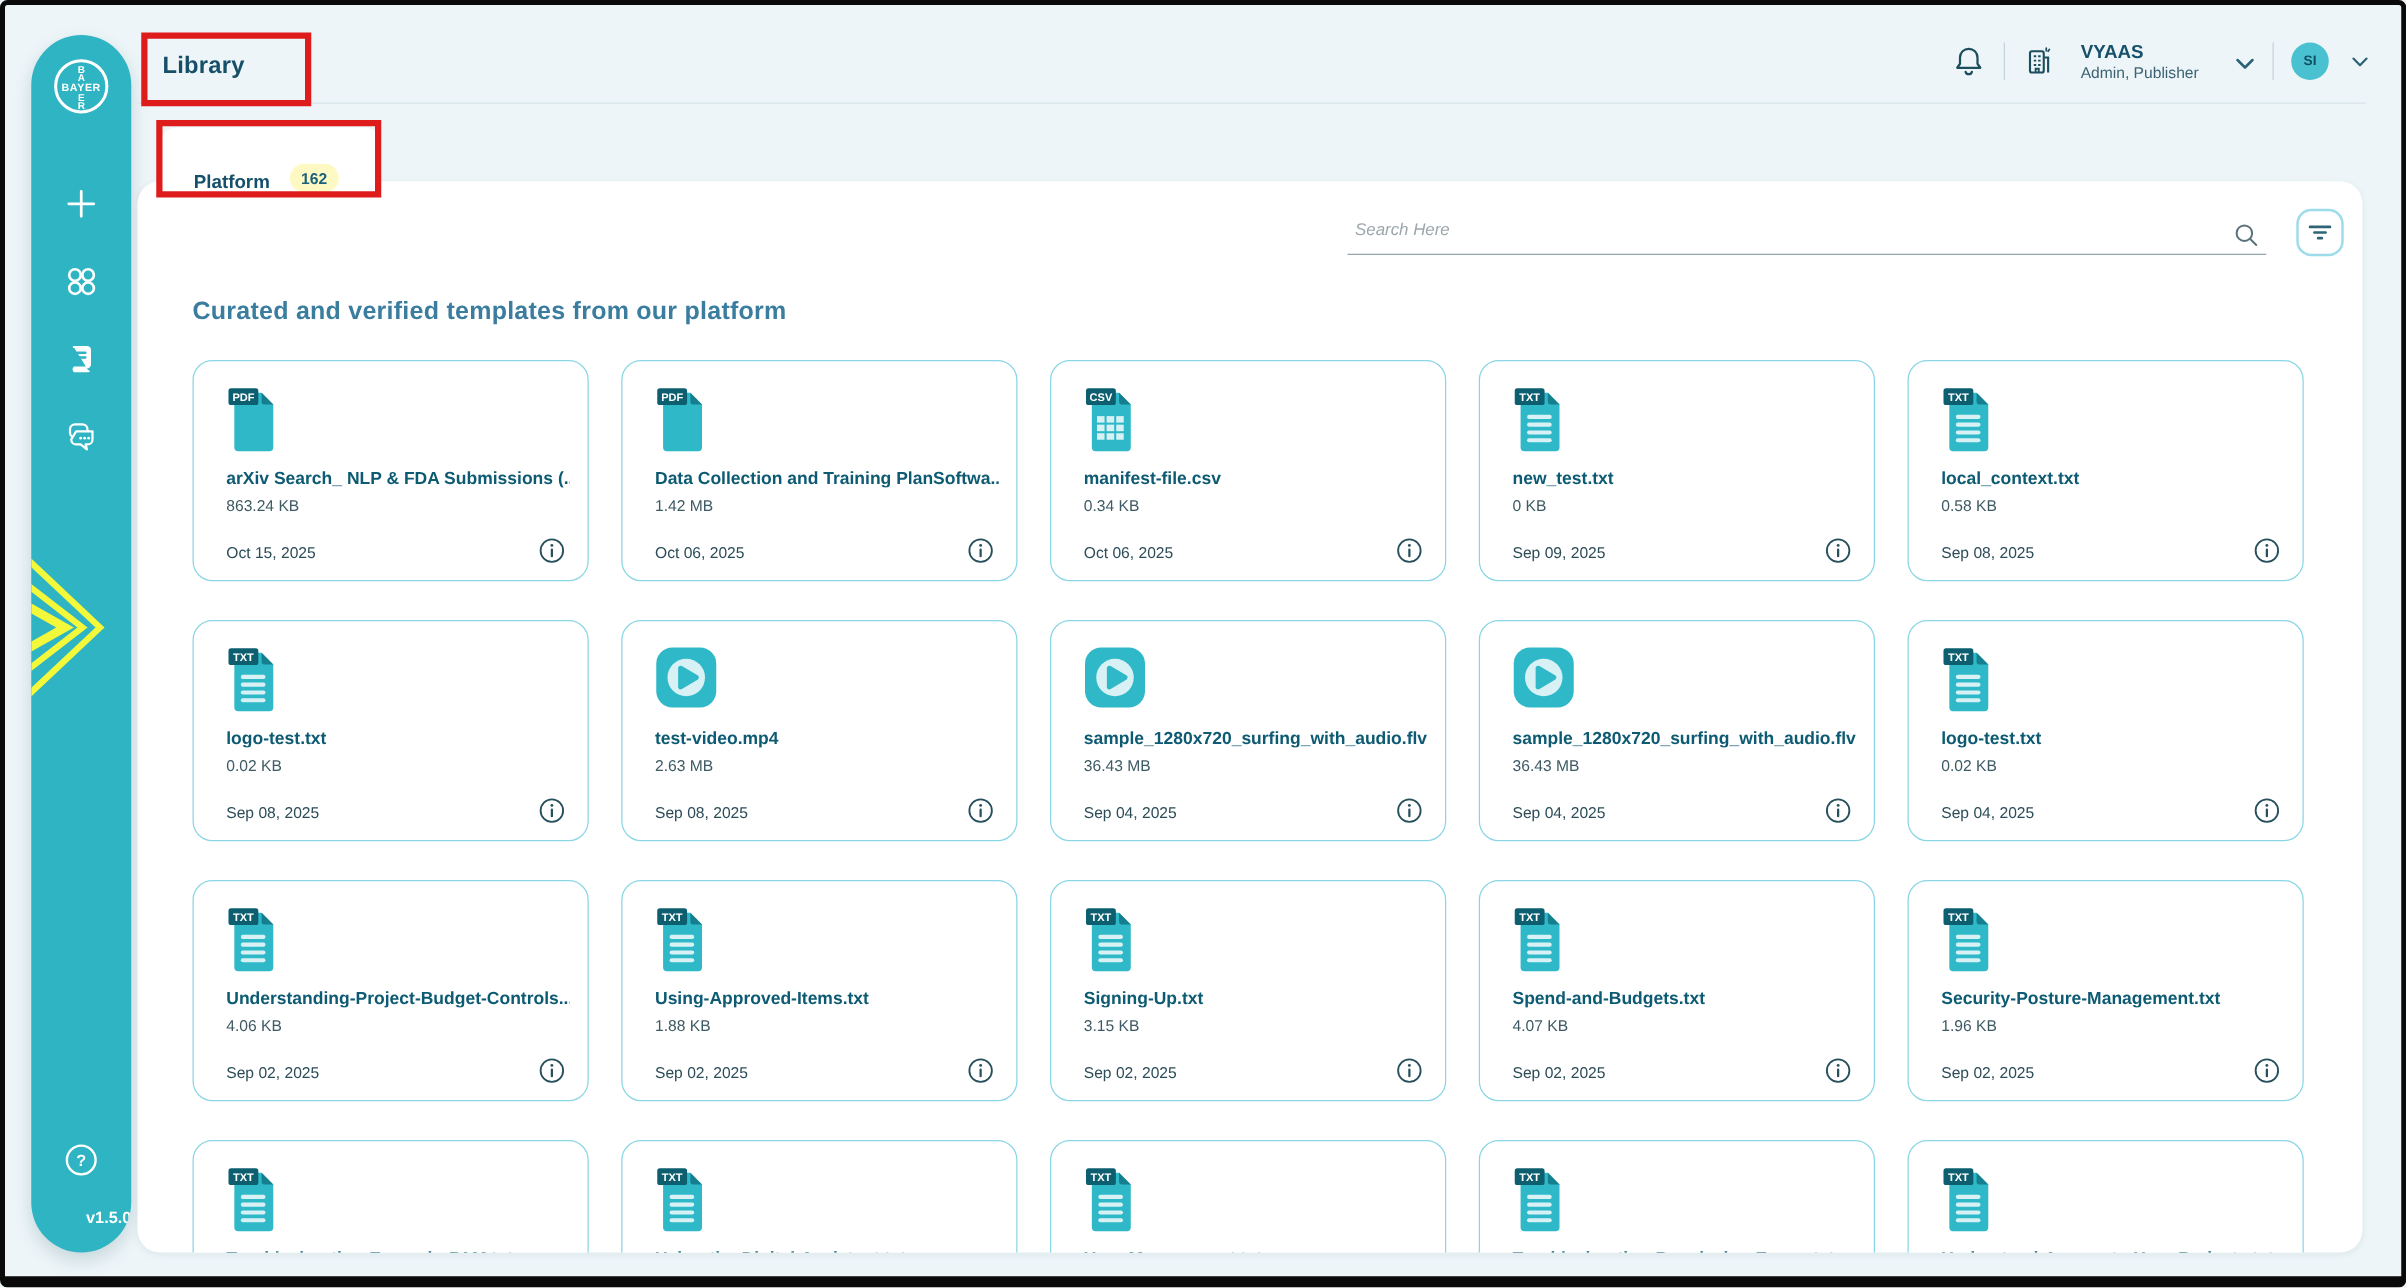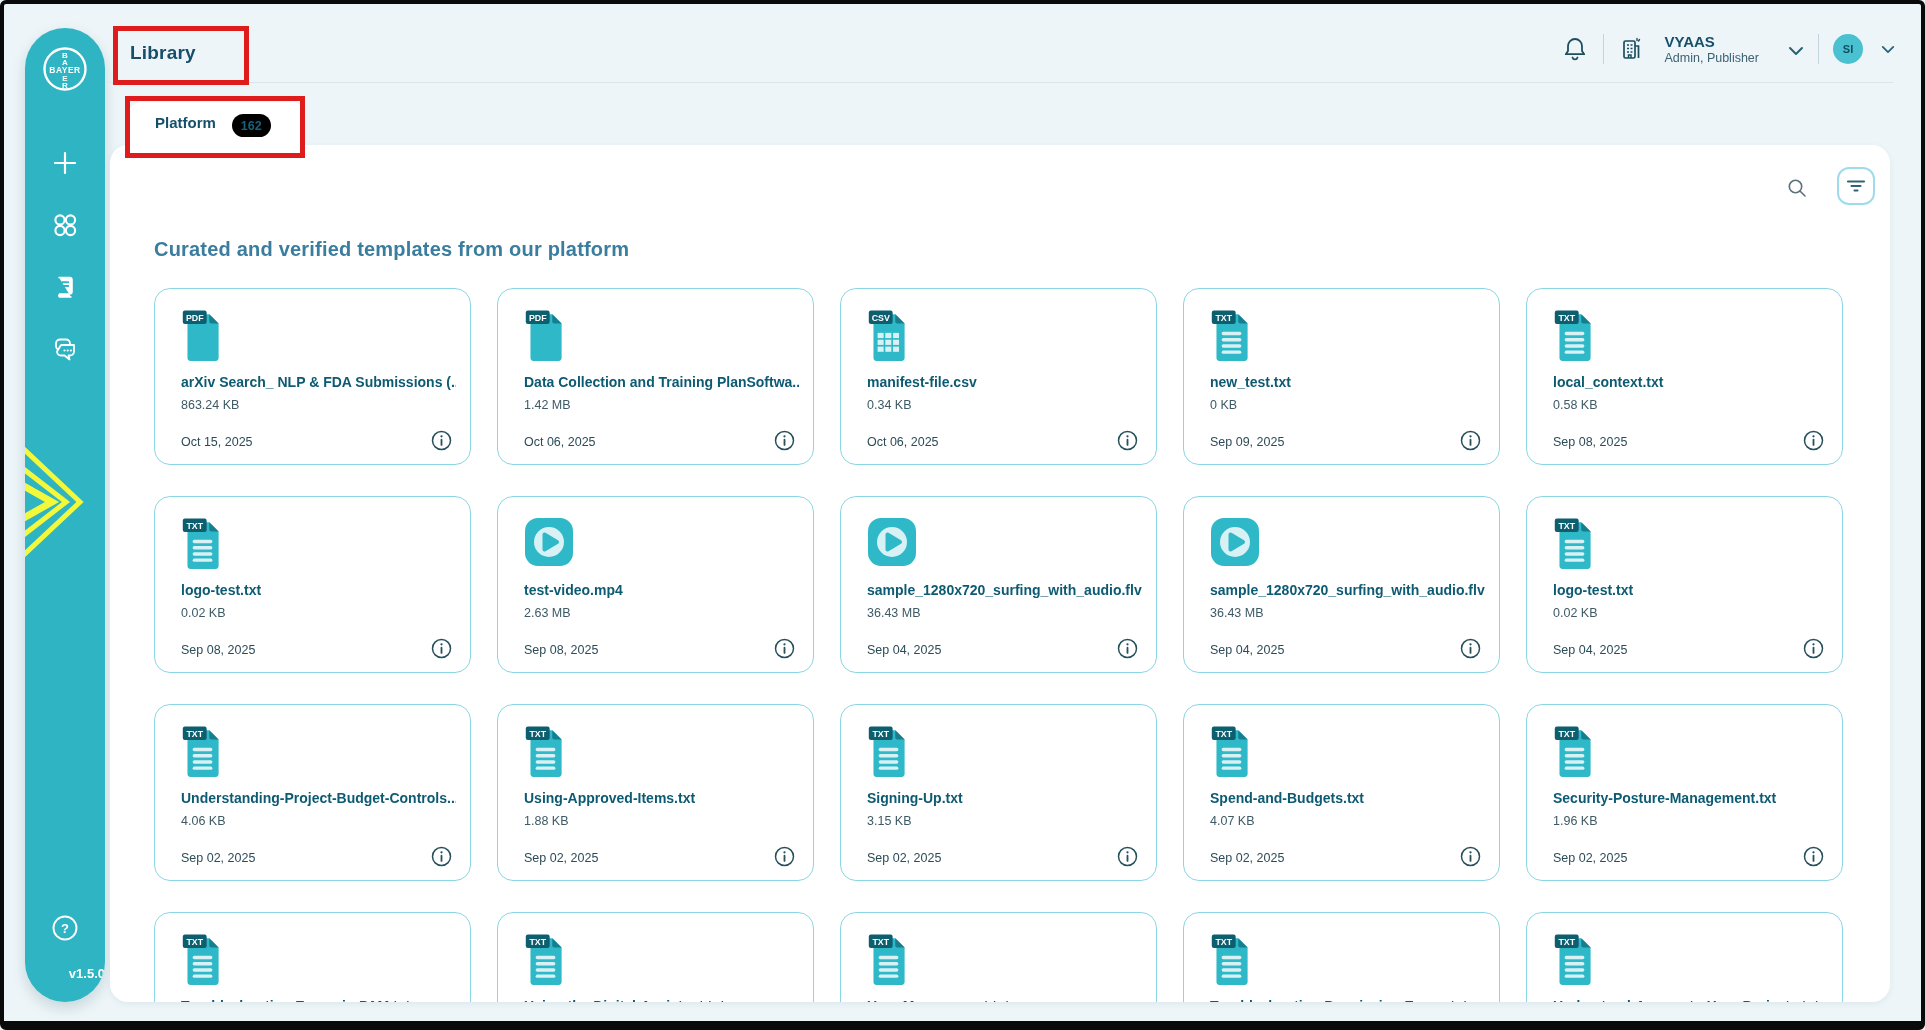--- a/index.html
+++ b/index.html
@@ -49,25 +49,25 @@
     font-size:11px; font-weight:bold; color:#0e4f63;
   }
   
   .red-box { position:absolute; border:5px solid #df1c1c; z-index:60; }
   .red-box.library { left:113px; top:26px; width:136px; height:59px; }
   .red-box.platform { left:125px; top:96px; width:180px; height:62px; }
   
   .tab {
     position:absolute; left:128px; top:102px; width:177px; height:52px;
     background:#ffffff; border-radius:14px 14px 0 0; z-index:5;
-    display:flex; align-items:flex-start; padding:12px 18px 0 27px; gap:16px; cursor:pointer;
+    display:flex; align-items:flex-end; padding:12px 18px 0 27px; gap:16px; cursor:pointer;
   }
   .tab-label { font-size:15px; font-weight:bold; color:#15506b; }
   .tab-badge {
-    min-width:36px; height:23px; border-radius:12px; background:#000000;
+    min-width:36px; height:23px; border-radius:12px; background:#fef9c3;
     display:flex; align-items:center; justify-content:center;
     font-size:12.5px; font-weight:bold; color:#19607b; padding:0 9px;
   }
   
   .panel {
     position:absolute; left:110px; top:145px; width:1780px; height:857px;
     background:#ffffff; border-radius:18px; overflow:hidden; z-index:4;
     box-shadow:0 2px 6px rgba(25,70,90,.07);
   }
   .search-input {
@@ -204,20 +204,21 @@
 
 <div class="tab">
   <span class="tab-label">Platform</span>
   <span class="tab-badge">162</span>
 </div>
 
 <div class="red-box library"></div>
 <div class="red-box platform"></div>
 
 <div class="panel">
+  <input class="search-input" type="text" placeholder="Search Here" style="">
   <div class="search-icon">
     <svg width="22" height="22" viewBox="0 0 22 22">
       <circle cx="9.5" cy="9.5" r="6.2" fill="none" stroke="#5c727b" stroke-width="1.6"></circle>
       <path d="M14.2 14.2 L19 19" stroke="#5c727b" stroke-width="1.6" stroke-linecap="round"></path>
     </svg>
   </div>
   <div class="filter-btn">
     <svg width="22" height="22" viewBox="0 0 22 22">
       <path d="M3 6.5 h16 M6.5 11 h9 M9.5 15.5 h3" stroke="#2e6475" stroke-width="2.1" stroke-linecap="round"></path>
     </svg>

